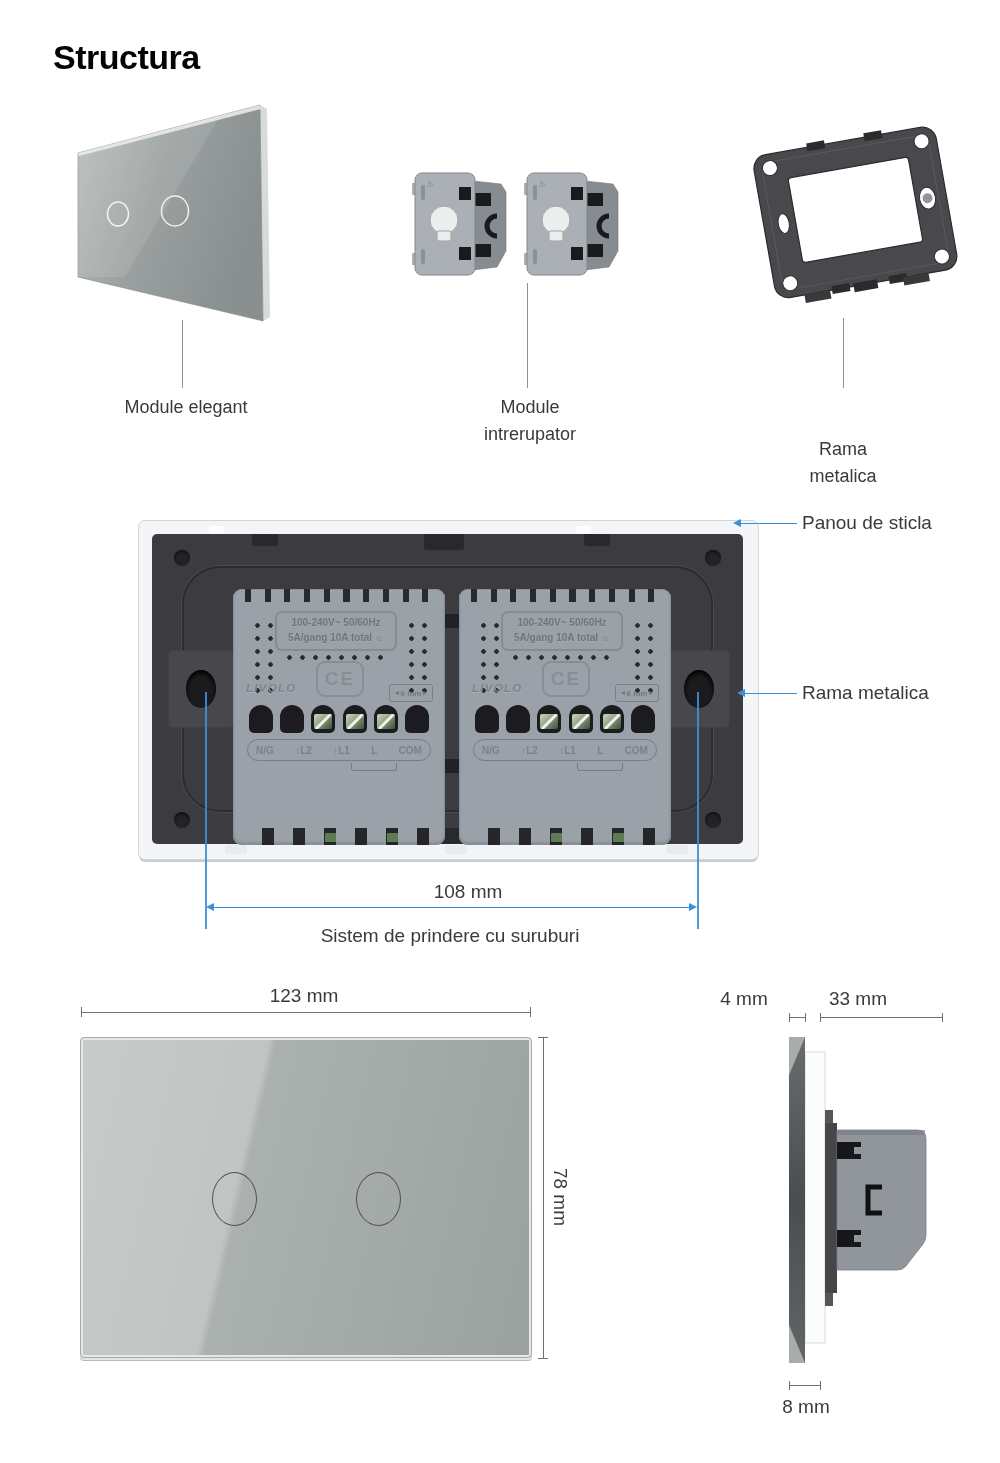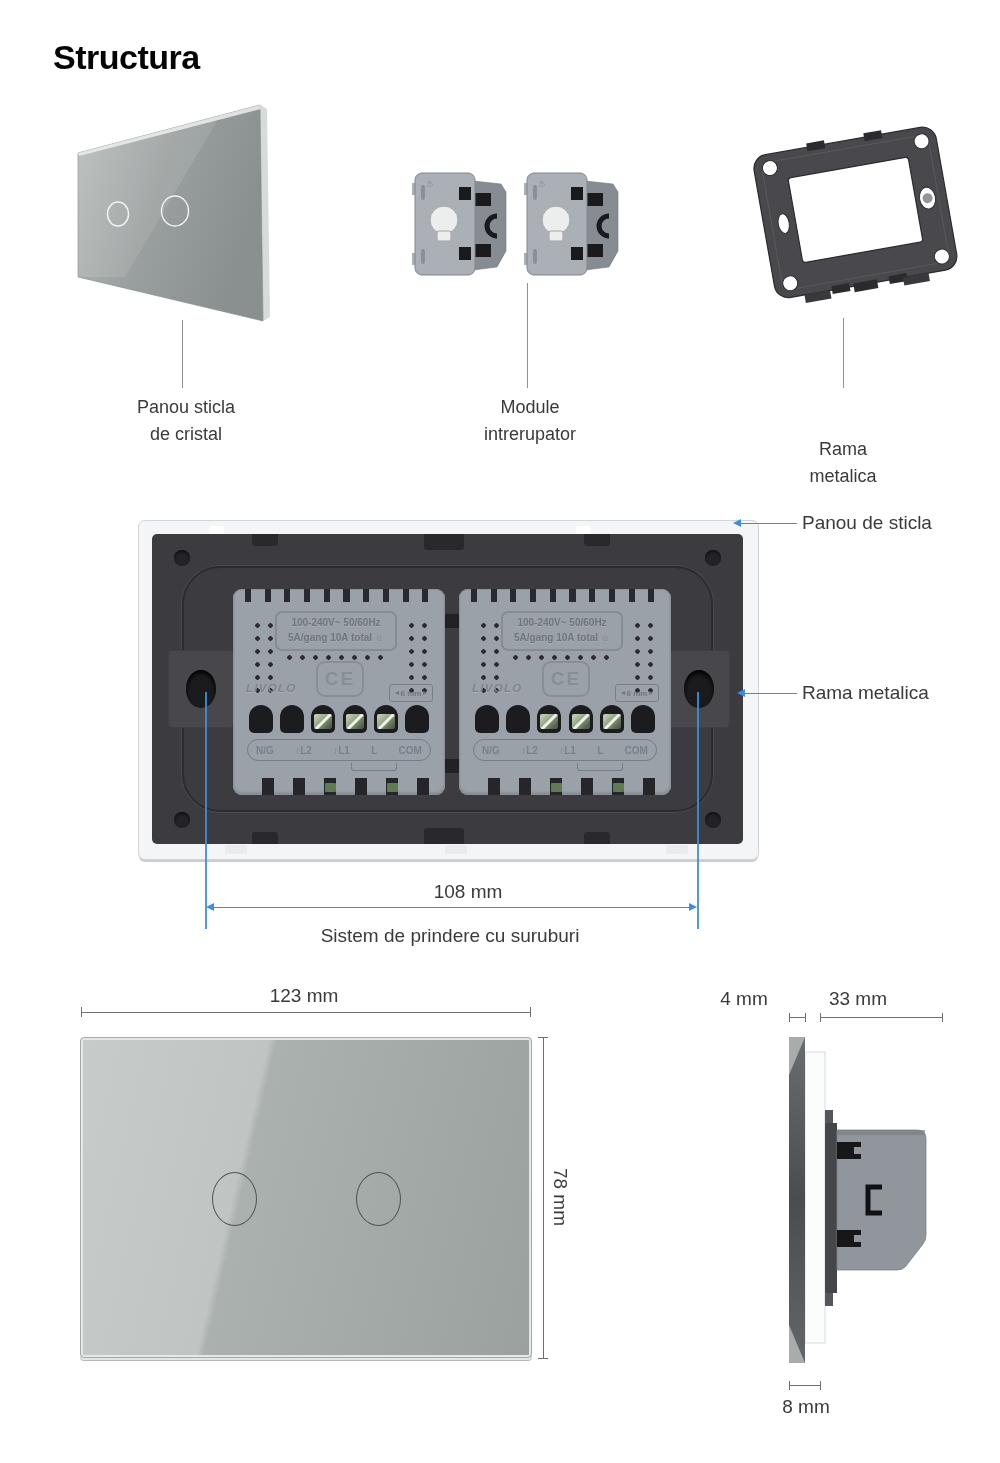--- a/index.html
+++ b/index.html
@@ -22,21 +22,21 @@
   .bv-inner{background:#3b3b40;border-radius:5px;}
   .groove{border:2px solid #2c2c30;border-radius:38px;box-shadow:0 0 0 1px #4a4a4f;}
   .screwdot{width:16px;height:16px;border-radius:50%;background:#232327;box-shadow:inset 0 2px 3px #111113;}
   .clip{background:#29292d;border-radius:0 0 3px 3px;}
   .clipb{background:#29292d;border-radius:3px 3px 0 0;}
   .tab{background:#47474c;border-radius:5px;box-shadow:inset 0 0 0 1px #3f3f44;}
   .tabhole{width:30px;height:38px;border-radius:50%;background:#1b1b1e;box-shadow:inset 0 3px 4px #000;}
   .ftab{background:#fdfefe;border-radius:2px;}
   .ftabb{background:#e9eced;border-radius:2px;}
   
-  .bm{width:212px;height:206px;background:#9ba1a8;border-radius:9px;box-shadow:inset 0 0 0 1px #8a9097, inset 0 -2px 3px #7d838a;}
+  .bm{width:212px;height:256px;background:#9ba1a8;border-radius:9px;box-shadow:inset 0 0 0 1px #8a9097, inset 0 -2px 3px #7d838a;}
   .bm-comb-top{left:12px;right:12px;top:0;height:13px;background:repeating-linear-gradient(90deg,#292930 0 6px,transparent 6px 19.7px);}
   .bm-plate{left:42px;top:22px;width:118px;height:34px;background:#9aa1a7;border:2px solid #858c93;border-radius:7px;color:#6f757d;font-size:10px;font-weight:700;line-height:15px;text-align:center;padding-top:2px;text-shadow:0 1px 0 rgba(255,255,255,.12);}
   .dots{background-image:radial-gradient(circle,#2b2b2f 2px,rgba(0,0,0,0) 2.5px);background-size:13px 13px;background-position:4px 4px;}
   .bm-brand{left:13px;top:93px;font-size:11.5px;font-weight:800;font-style:italic;color:#7e848d;letter-spacing:1.3px;text-shadow:0 1px 0 rgba(255,255,255,.15);}
   .bm-ce{left:83px;top:72px;width:44px;height:32px;border:2.2px solid #878e95;border-radius:9px;color:#878e95;font-size:19px;font-weight:700;display:flex;align-items:center;justify-content:center;letter-spacing:2px;}
   .bm-gauge{left:156px;top:95px;width:42px;height:16px;border:1.5px solid #7a8087;border-radius:3px;display:flex;align-items:center;justify-content:center;gap:2px;color:#70767d;font-size:8px;font-weight:700;white-space:nowrap;}
   .garr-l{width:0;height:0;border:2.5px solid transparent;border-right:4px solid #70767d;border-left:0;}
   .garr-r{width:0;height:0;border:2.5px solid transparent;border-left:4px solid #70767d;border-right:0;}
   .bm-holes{left:16px;right:16px;top:116px;height:28px;display:flex;justify-content:space-between;}
   .bm-hole{width:24px;height:28px;background:#1c1c20;border-radius:12px 12px 5px 5px;position:relative;}
@@ -119,22 +119,21 @@
       <ellipse cx="196" cy="126" rx="8" ry="11" fill="#ffffff" stroke="#2e2e30"></ellipse>
       <circle cx="196" cy="126" r="5" fill="#94949a"></circle>
     </g>
   </svg>
 
   <div class="c gline" style="left:182px;top:320px;height:68px;"></div>
   <div class="c gline" style="left:527px;top:283px;height:105px;"></div>
   <div class="c gline" style="left:843px;top:318px;height:70px;"></div>
 
   <div class="c lbl" style="left:76px;top:394px;width:220px;">
-    <div>Panou sticla</div>
-    <div>de cristal</div>
+    <div>Module elegant</div>
   </div>
   <div class="c lbl" style="left:420px;top:394px;width:220px;">
     <div>Module</div>
     <div>intrerupator</div>
   </div>
   <div class="c lbl" style="left:733px;top:402px;width:220px;margin-top:34px;">
     <div>Rama</div>
     <div>metalica</div>
   </div>
 

